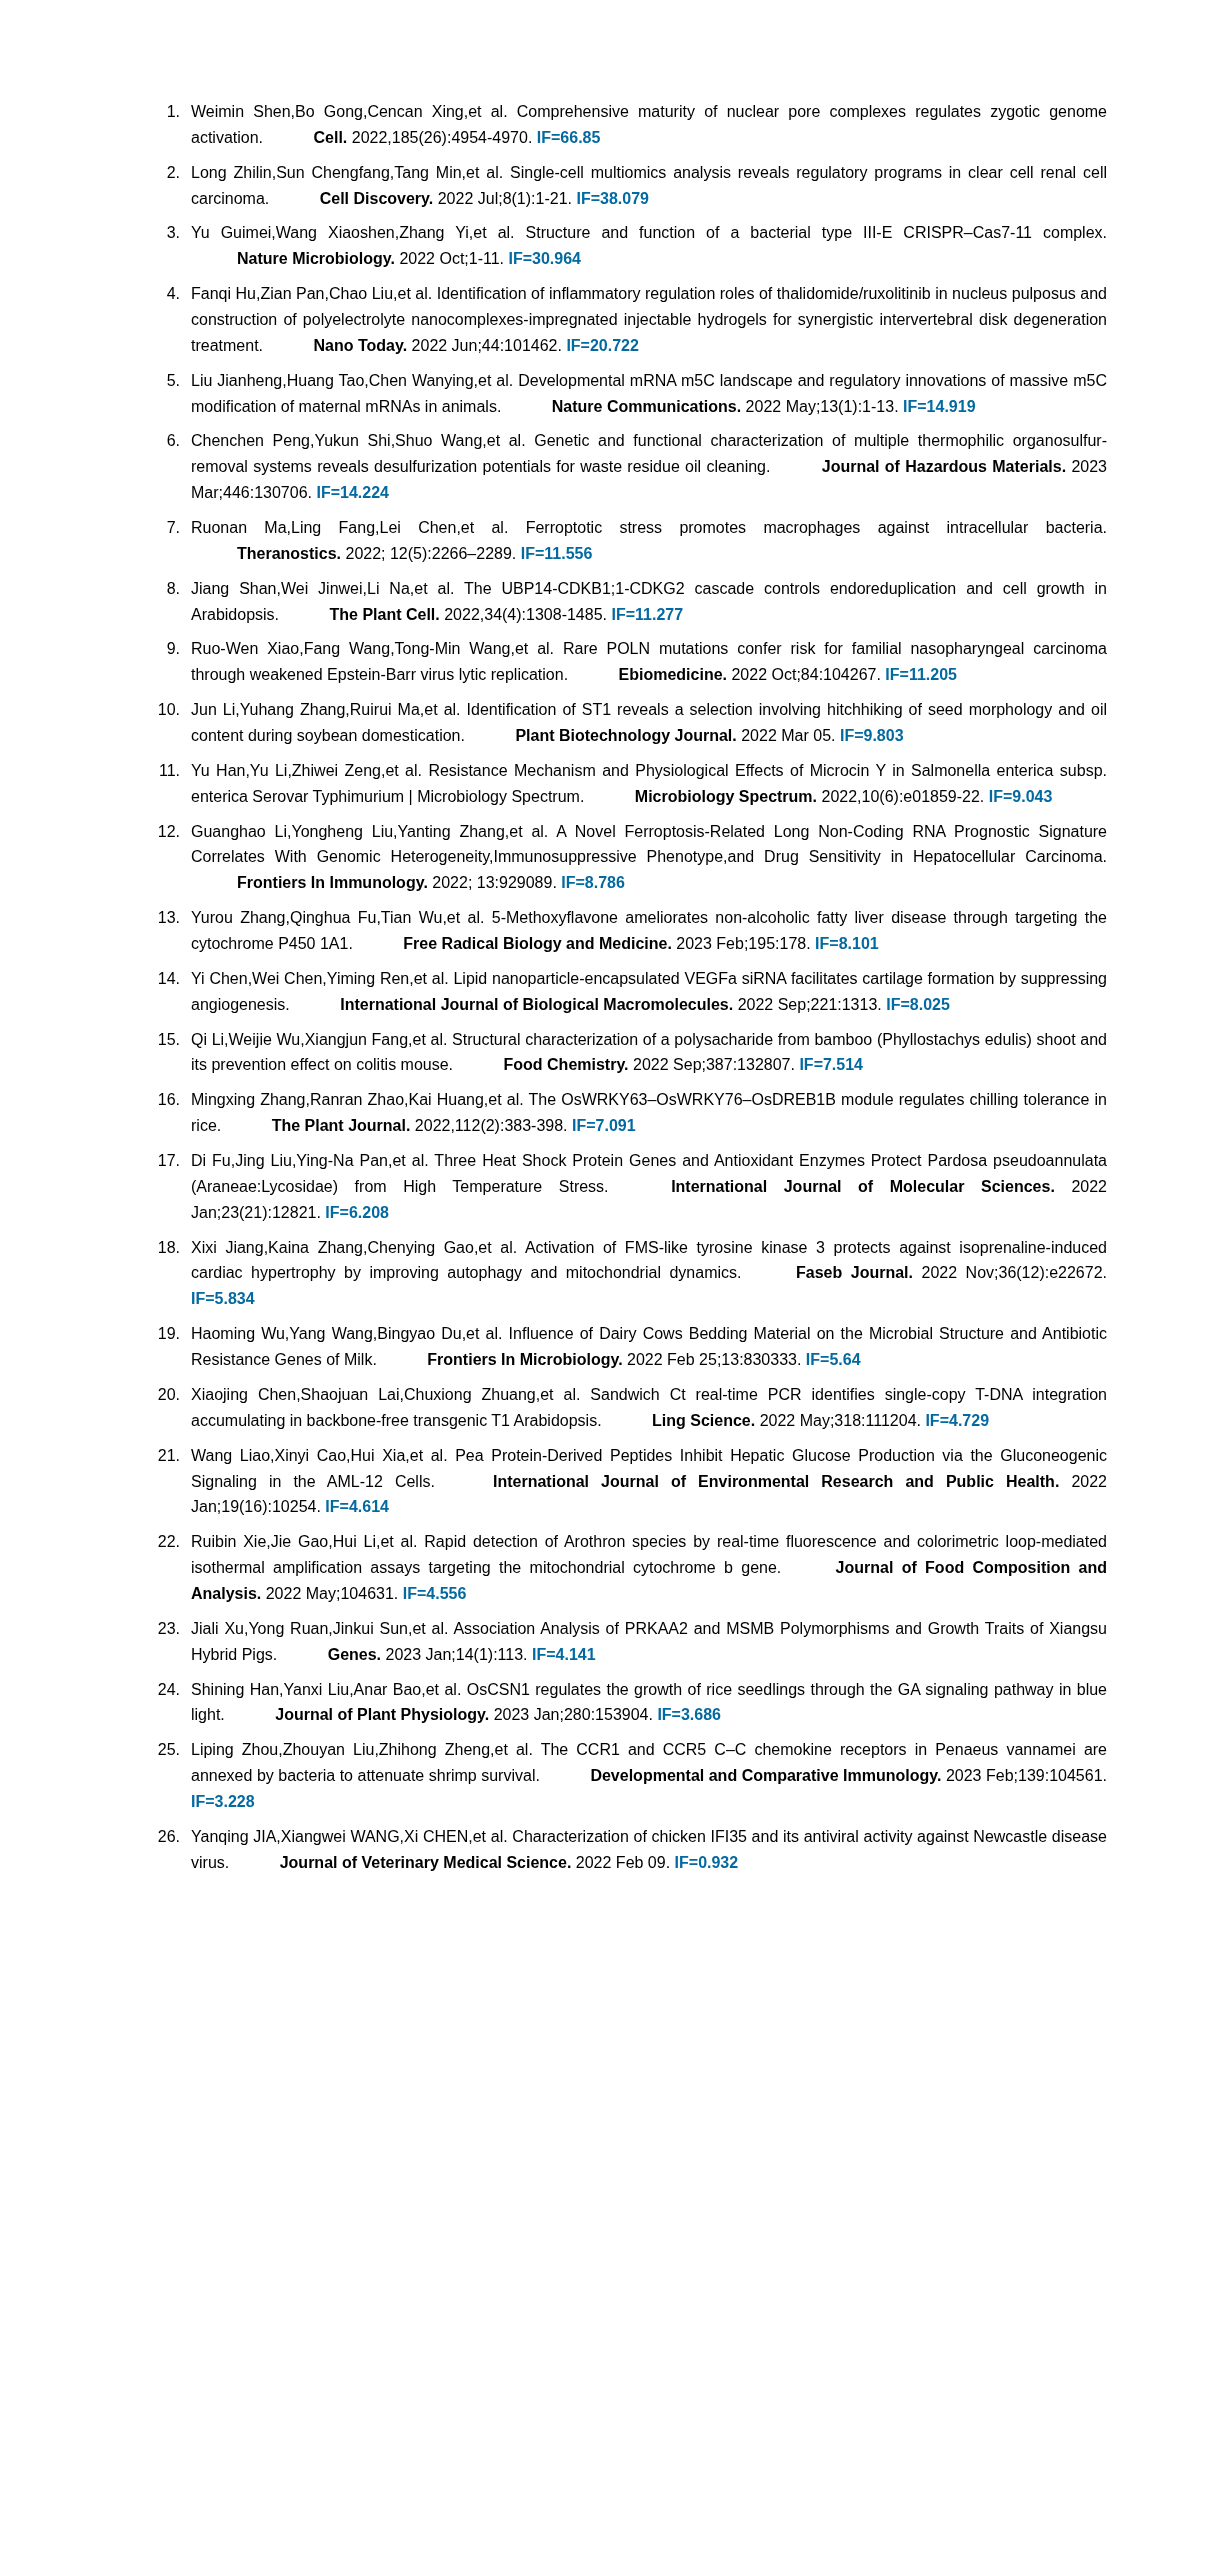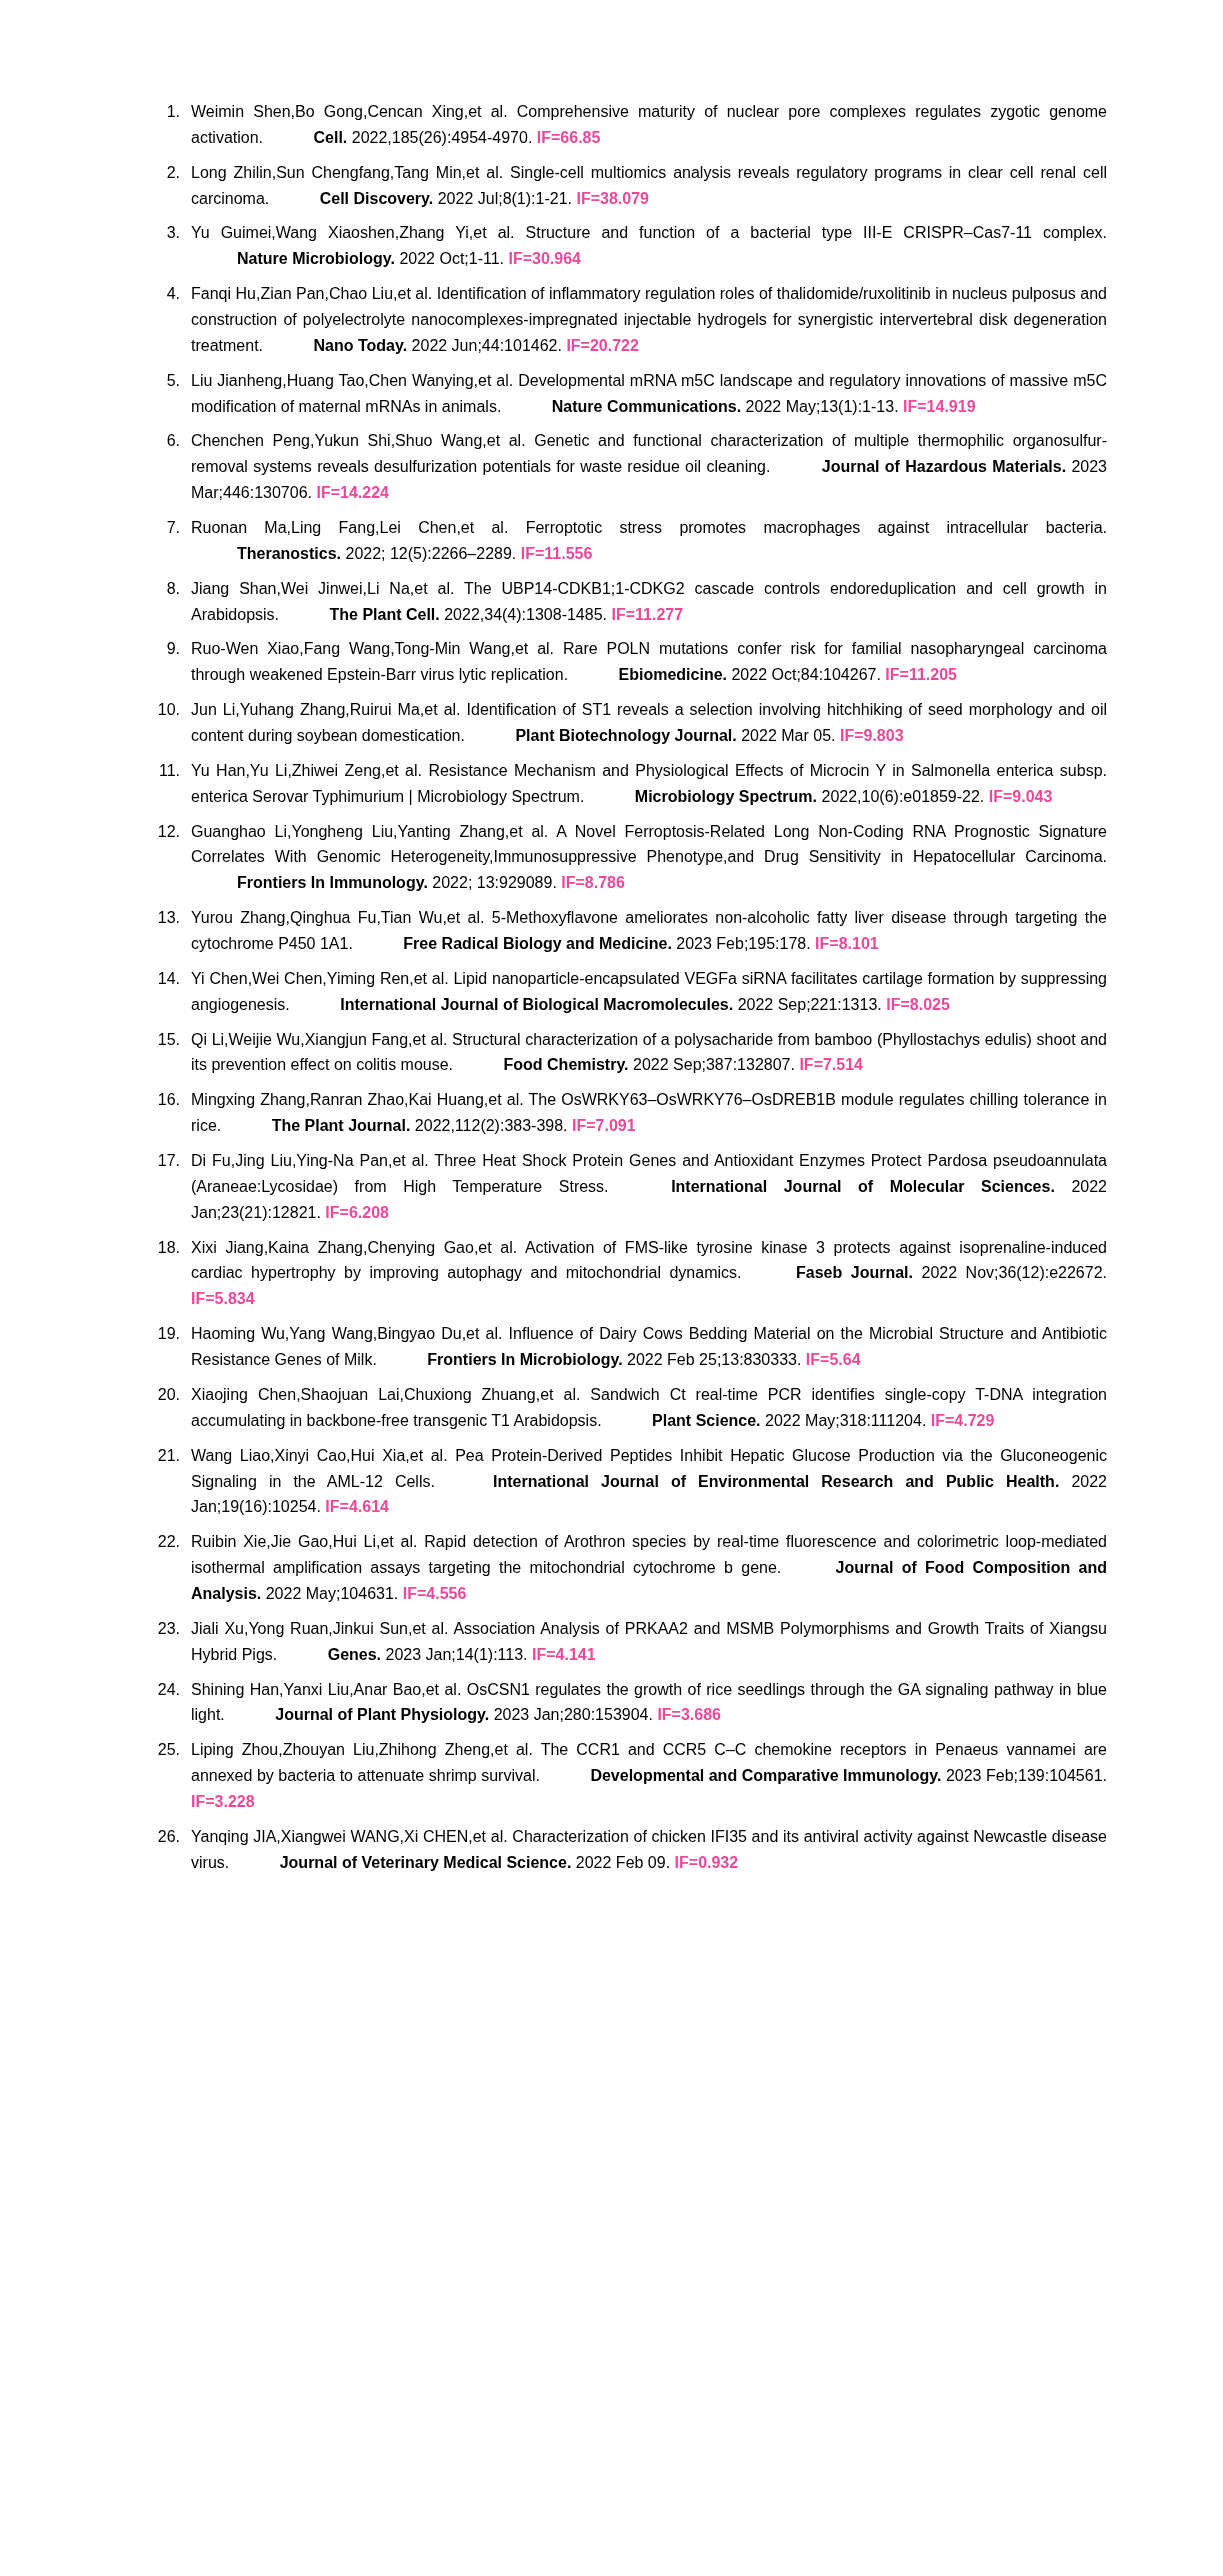--- a/index.html
+++ b/index.html
@@ -45,21 +45,21 @@
     line-height: 1.62;
     color: #000000;
   }
   .authors { }
   .journal {
     font-weight: bold;
     padding-left: 46px;
   }
   .date { }
   .impact {
-    color: #ec4899;
+    color: #0369a1;
     font-weight: bold;
   }
 </style>
 </head>
 <body>
 
 <div class="page">
   <ol class="ref-list" id="ref-list">
       <li><span class="authors">Weimin Shen,Bo Gong,Cencan Xing,et al. Comprehensive maturity of nuclear pore complexes regulates zygotic genome activation.</span> <span class="journal">Cell.</span> <span class="date">2022,185(26):4954-4970.</span> <span class="impact">IF=66.85</span></li>
       <li><span class="authors">Long Zhilin,Sun Chengfang,Tang Min,et al. Single-cell multiomics analysis reveals regulatory programs in clear cell renal cell carcinoma.</span> <span class="journal">Cell Discovery.</span> <span class="date">2022 Jul;8(1):1-21.</span> <span class="impact">IF=38.079</span></li>
@@ -73,21 +73,21 @@
       <li><span class="authors">Jun Li,Yuhang Zhang,Ruirui Ma,et al. Identification of ST1 reveals a selection involving hitchhiking of seed morphology and oil content during soybean domestication.</span> <span class="journal">Plant Biotechnology Journal.</span> <span class="date">2022 Mar 05.</span> <span class="impact">IF=9.803</span></li>
       <li><span class="authors">Yu Han,Yu Li,Zhiwei Zeng,et al. Resistance Mechanism and Physiological Effects of Microcin Y in Salmonella enterica subsp. enterica Serovar Typhimurium | Microbiology Spectrum.</span> <span class="journal">Microbiology Spectrum.</span> <span class="date">2022,10(6):e01859-22.</span> <span class="impact">IF=9.043</span></li>
       <li><span class="authors">Guanghao Li,Yongheng Liu,Yanting Zhang,et al. A Novel Ferroptosis-Related Long Non-Coding RNA Prognostic Signature Correlates With Genomic Heterogeneity,Immunosuppressive Phenotype,and Drug Sensitivity in Hepatocellular Carcinoma.</span> <span class="journal">Frontiers In Immunology.</span> <span class="date">2022; 13:929089.</span> <span class="impact">IF=8.786</span></li>
       <li><span class="authors">Yurou Zhang,Qinghua Fu,Tian Wu,et al. 5-Methoxyflavone ameliorates non-alcoholic fatty liver disease through targeting the cytochrome P450 1A1.</span> <span class="journal">Free Radical Biology and Medicine.</span> <span class="date">2023 Feb;195:178.</span> <span class="impact">IF=8.101</span></li>
       <li><span class="authors">Yi Chen,Wei Chen,Yiming Ren,et al. Lipid nanoparticle-encapsulated VEGFa siRNA facilitates cartilage formation by suppressing angiogenesis.</span> <span class="journal">International Journal of Biological Macromolecules.</span> <span class="date">2022 Sep;221:1313.</span> <span class="impact">IF=8.025</span></li>
       <li><span class="authors">Qi Li,Weijie Wu,Xiangjun Fang,et al. Structural characterization of a polysacharide from bamboo (Phyllostachys edulis) shoot and its prevention effect on colitis mouse.</span> <span class="journal">Food Chemistry.</span> <span class="date">2022 Sep;387:132807.</span> <span class="impact">IF=7.514</span></li>
       <li><span class="authors">Mingxing Zhang,Ranran Zhao,Kai Huang,et al. The OsWRKY63–OsWRKY76–OsDREB1B module regulates chilling tolerance in rice.</span> <span class="journal">The Plant Journal.</span> <span class="date">2022,112(2):383-398.</span> <span class="impact">IF=7.091</span></li>
       <li><span class="authors">Di Fu,Jing Liu,Ying-Na Pan,et al. Three Heat Shock Protein Genes and Antioxidant Enzymes Protect Pardosa pseudoannulata (Araneae:Lycosidae) from High Temperature Stress.</span> <span class="journal">International Journal of Molecular Sciences.</span> <span class="date">2022 Jan;23(21):12821.</span> <span class="impact">IF=6.208</span></li>
       <li><span class="authors">Xixi Jiang,Kaina Zhang,Chenying Gao,et al. Activation of FMS-like tyrosine kinase 3 protects against isoprenaline-induced cardiac hypertrophy by improving autophagy and mitochondrial dynamics.</span> <span class="journal">Faseb Journal.</span> <span class="date">2022 Nov;36(12):e22672.</span> <span class="impact">IF=5.834</span></li>
       <li><span class="authors">Haoming Wu,Yang Wang,Bingyao Du,et al. Influence of Dairy Cows Bedding Material on the Microbial Structure and Antibiotic Resistance Genes of Milk.</span> <span class="journal">Frontiers In Microbiology.</span> <span class="date">2022 Feb 25;13:830333.</span> <span class="impact">IF=5.64</span></li>
-      <li><span class="authors">Xiaojing Chen,Shaojuan Lai,Chuxiong Zhuang,et al. Sandwich Ct real-time PCR identifies single-copy T-DNA integration accumulating in backbone-free transgenic T1 Arabidopsis.</span> <span class="journal">Plant Science.</span> <span class="date">2022 May;318:111204.</span> <span class="impact">IF=4.729</span></li>
+      <li><span class="authors">Xiaojing Chen,Shaojuan Lai,Chuxiong Zhuang,et al. Sandwich Ct real-time PCR identifies single-copy T-DNA integration accumulating in backbone-free transgenic T1 Arabidopsis.</span> <span class="journal">Ling Science.</span> <span class="date">2022 May;318:111204.</span> <span class="impact">IF=4.729</span></li>
       <li><span class="authors">Wang Liao,Xinyi Cao,Hui Xia,et al. Pea Protein-Derived Peptides Inhibit Hepatic Glucose Production via the Gluconeogenic Signaling in the AML-12 Cells.</span> <span class="journal">International Journal of Environmental Research and Public Health.</span> <span class="date">2022 Jan;19(16):10254.</span> <span class="impact">IF=4.614</span></li>
       <li><span class="authors">Ruibin Xie,Jie Gao,Hui Li,et al. Rapid detection of Arothron species by real-time fluorescence and colorimetric loop-mediated isothermal amplification assays targeting the mitochondrial cytochrome b gene.</span> <span class="journal">Journal of Food Composition and Analysis.</span> <span class="date">2022 May;104631.</span> <span class="impact">IF=4.556</span></li>
       <li><span class="authors">Jiali Xu,Yong Ruan,Jinkui Sun,et al. Association Analysis of PRKAA2 and MSMB Polymorphisms and Growth Traits of Xiangsu Hybrid Pigs.</span> <span class="journal">Genes.</span> <span class="date">2023 Jan;14(1):113.</span> <span class="impact">IF=4.141</span></li>
       <li><span class="authors">Shining Han,Yanxi Liu,Anar Bao,et al. OsCSN1 regulates the growth of rice seedlings through the GA signaling pathway in blue light.</span> <span class="journal">Journal of Plant Physiology.</span> <span class="date">2023 Jan;280:153904.</span> <span class="impact">IF=3.686</span></li>
       <li><span class="authors">Liping Zhou,Zhouyan Liu,Zhihong Zheng,et al. The CCR1 and CCR5 C–C chemokine receptors in Penaeus vannamei are annexed by bacteria to attenuate shrimp survival.</span> <span class="journal">Developmental and Comparative Immunology.</span> <span class="date">2023 Feb;139:104561.</span> <span class="impact">IF=3.228</span></li>
       <li><span class="authors">Yanqing JIA,Xiangwei WANG,Xi CHEN,et al. Characterization of chicken IFI35 and its antiviral activity against Newcastle disease virus.</span> <span class="journal">Journal of Veterinary Medical Science.</span> <span class="date">2022 Feb 09.</span> <span class="impact">IF=0.932</span></li>
     </ol>
 </div>
 
 

